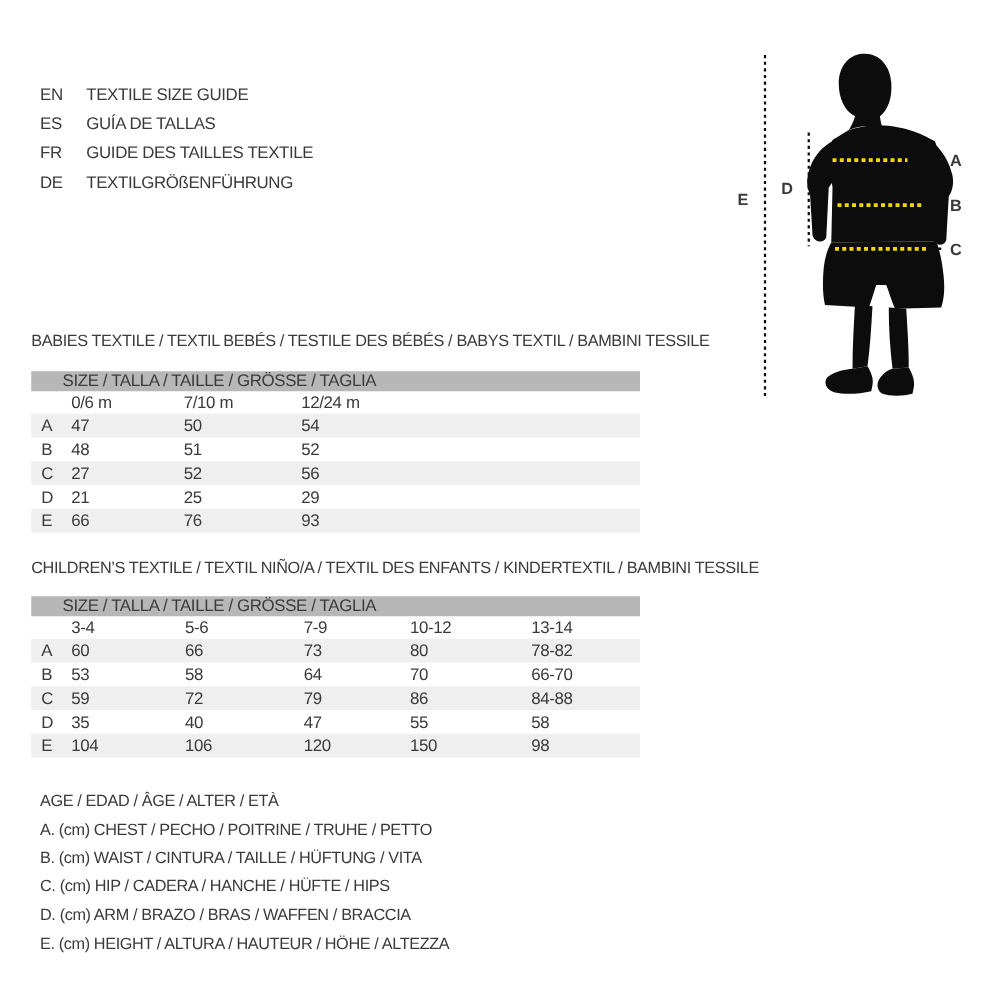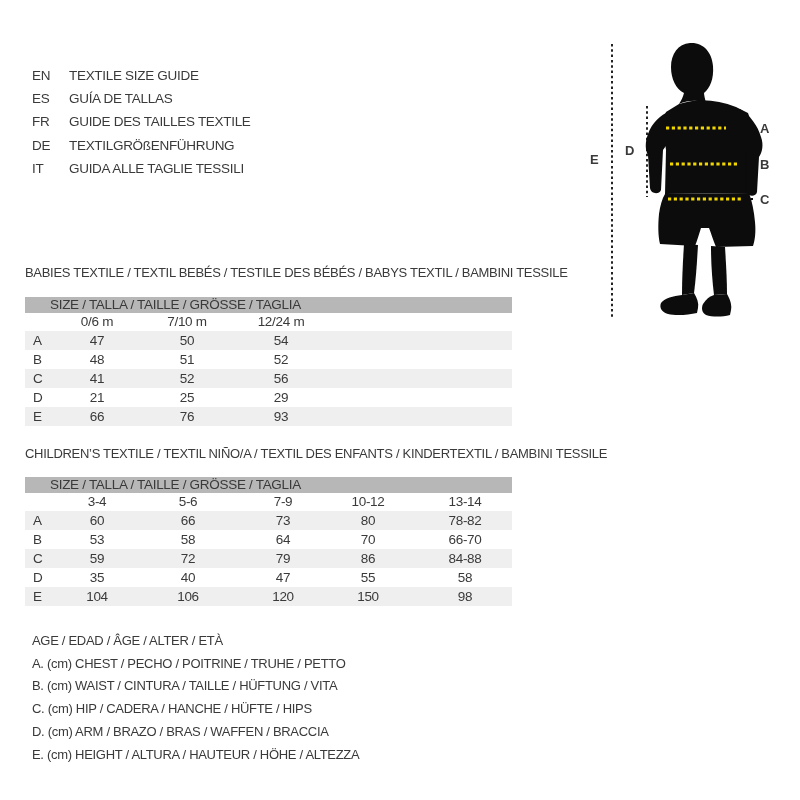--- a/index.html
+++ b/index.html
@@ -30,21 +30,21 @@
   .dash-yellow{stroke:var(--c-yellow);stroke-width:3;fill:none;}
   
   .section-title{position:absolute;left:25px;font-size:13px;white-space:nowrap;}
   
   .size-table{position:absolute;left:25px;width:487px;font-size:13.5px;}
   .size-bar{height:16px;line-height:16px;background:var(--c-bar);padding-left:25px;white-space:nowrap;}
   .t-row{position:relative;height:19px;line-height:19px;}
   .t-colhead{height:18px;line-height:18px;}
   .t-row.stripe{background:var(--c-stripe);}
   .t-letter{position:absolute;left:8px;}
-  .t-cell{position:absolute;width:80px;text-align:center;}
+  .t-cell{position:absolute;width:80px;text-align:left;}
   .b-c0{left:32px;} .b-c1{left:122px;} .b-c2{left:216px;}
   .k-c0{left:32px;} .k-c1{left:123px;} .k-c2{left:218px;} .k-c3{left:303px;} .k-c4{left:400px;}
   
   .legend{position:absolute;left:32px;top:630px;font-size:13px;}
   .legend div{line-height:22.7px;white-space:nowrap;}
 </style>
 </head>
 <body>
 
 <div class="page">
@@ -54,23 +54,20 @@
       <span class="lang-code">EN</span><span>TEXTILE SIZE GUIDE</span>
     </div>
     <div class="lang-row">
       <span class="lang-code">ES</span><span>GUÍA DE TALLAS</span>
     </div>
     <div class="lang-row">
       <span class="lang-code">FR</span><span>GUIDE DES TAILLES TEXTILE</span>
     </div>
     <div class="lang-row">
       <span class="lang-code">DE</span><span>TEXTILGRÖßENFÜHRUNG</span>
-    </div>
-    <div class="lang-row">
-      <span class="lang-code">IT</span><span>GUIDA ALLE TAGLIE TESSILI</span>
     </div>
   </div>
 
   <svg class="figure-svg" width="230" height="300" viewBox="570 30 230 300" xmlns="http://www.w3.org/2000/svg">
 
     <line class="dash-vert" x1="612" y1="44" x2="612" y2="317" stroke-dasharray="2.5 2.8"></line>
     <line class="dash-vert" x1="647" y1="106" x2="647" y2="197" stroke-dasharray="2.5 2.8"></line>
 
     <line class="dash-black" x1="668" y1="128" x2="756" y2="128" stroke-dasharray="2.5 3"></line>
     <line class="dash-black" x1="668" y1="164" x2="756" y2="164" stroke-dasharray="2.5 3"></line>
@@ -114,21 +111,21 @@
       <span class="t-cell b-c2">54</span>
     </div>
     <div class="t-row">
       <span class="t-letter">B</span>
       <span class="t-cell b-c0">48</span>
       <span class="t-cell b-c1">51</span>
       <span class="t-cell b-c2">52</span>
     </div>
     <div class="t-row stripe">
       <span class="t-letter">C</span>
-      <span class="t-cell b-c0">41</span>
+      <span class="t-cell b-c0">27</span>
       <span class="t-cell b-c1">52</span>
       <span class="t-cell b-c2">56</span>
     </div>
     <div class="t-row">
       <span class="t-letter">D</span>
       <span class="t-cell b-c0">21</span>
       <span class="t-cell b-c1">25</span>
       <span class="t-cell b-c2">29</span>
     </div>
     <div class="t-row stripe">

